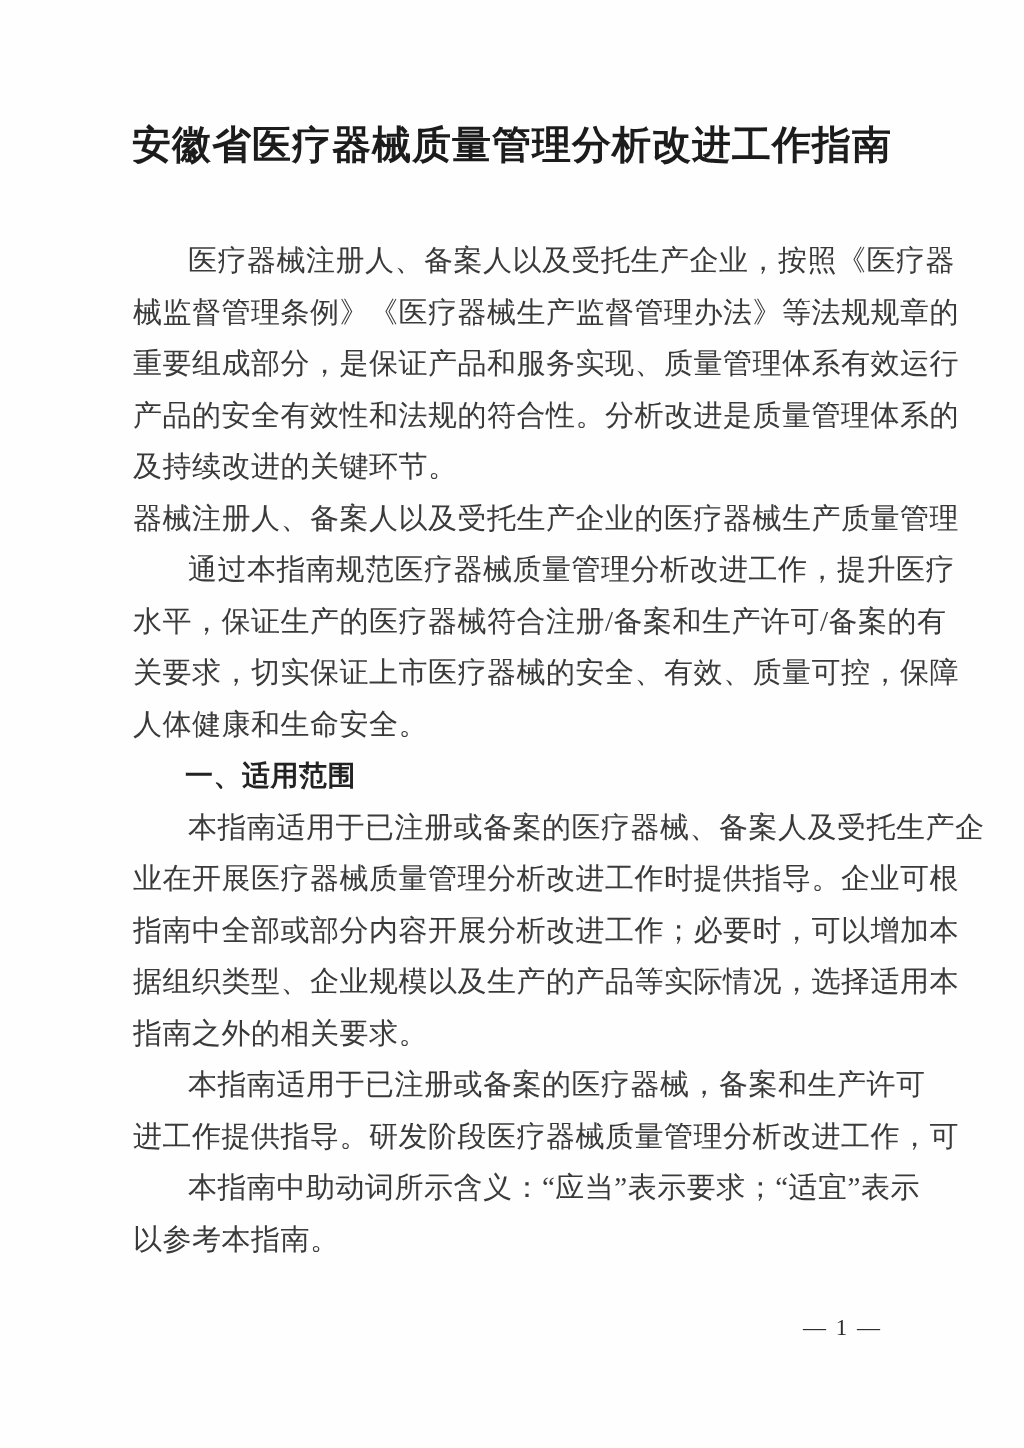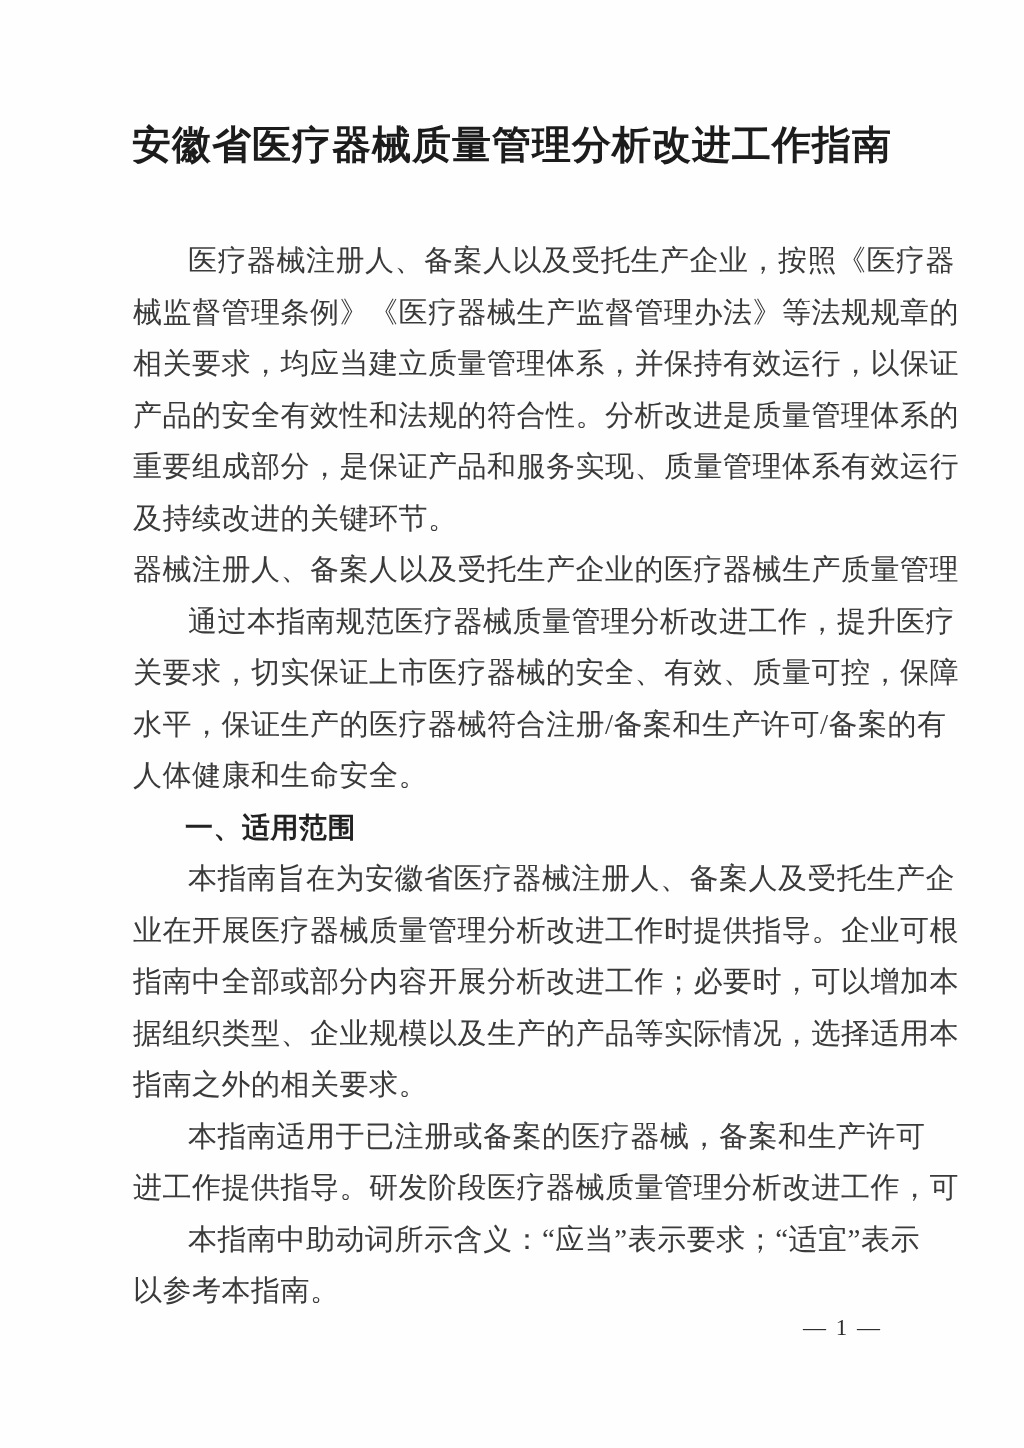--- a/index.html
+++ b/index.html
@@ -73,31 +73,30 @@
 </head>
 <body>
 
 <div class="page">
 
   <div class="doc-title">安徽省医疗器械质量管理分析改进工作指南</div>
 
   <div class="doc-body">
       <div class="text-line indent">医疗器械注册人、备案人以及受托生产企业，按照《医疗器</div>
       <div class="text-line">械监督管理条例》《医疗器械生产监督管理办法》等法规规章的</div>
-      <div class="text-line">相关要求，均应当建立质量管理体系，并保持有效运行，以保证</div>
+      <div class="text-line">重要组成部分，是保证产品和服务实现、质量管理体系有效运行</div>
       <div class="text-line">产品的安全有效性和法规的符合性。分析改进是质量管理体系的</div>
-      <div class="text-line">重要组成部分，是保证产品和服务实现、质量管理体系有效运行</div>
       <div class="text-line noj">及持续改进的关键环节。</div>
       <div class="text-line">器械注册人、备案人以及受托生产企业的医疗器械生产质量管理</div>
       <div class="text-line indent">通过本指南规范医疗器械质量管理分析改进工作，提升医疗</div>
+      <div class="text-line">水平，保证生产的医疗器械符合注册/备案和生产许可/备案的有</div>
       <div class="text-line">关要求，切实保证上市医疗器械的安全、有效、质量可控，保障</div>
-      <div class="text-line">水平，保证生产的医疗器械符合注册/备案和生产许可/备案的有</div>
       <div class="text-line noj">人体健康和生命安全。</div>
       <div class="text-line heading">一、适用范围</div>
-      <div class="text-line indent">本指南旨在为安徽省医疗器械注册人、备案人及受托生产企</div>
+      <div class="text-line indent">本指南适用于已注册或备案的医疗器械、备案人及受托生产企</div>
       <div class="text-line">业在开展医疗器械质量管理分析改进工作时提供指导。企业可根</div>
       <div class="text-line">指南中全部或部分内容开展分析改进工作；必要时，可以增加本</div>
       <div class="text-line">据组织类型、企业规模以及生产的产品等实际情况，选择适用本</div>
       <div class="text-line noj">指南之外的相关要求。</div>
       <div class="text-line indent">本指南适用于已注册或备案的医疗器械，备案和生产许可</div>
       <div class="text-line">进工作提供指导。研发阶段医疗器械质量管理分析改进工作，可</div>
       <div class="text-line indent">本指南中助动词所示含义：“应当”表示要求；“适宜”表示</div>
       <div class="text-line noj">以参考本指南。</div>
     </div>
 

